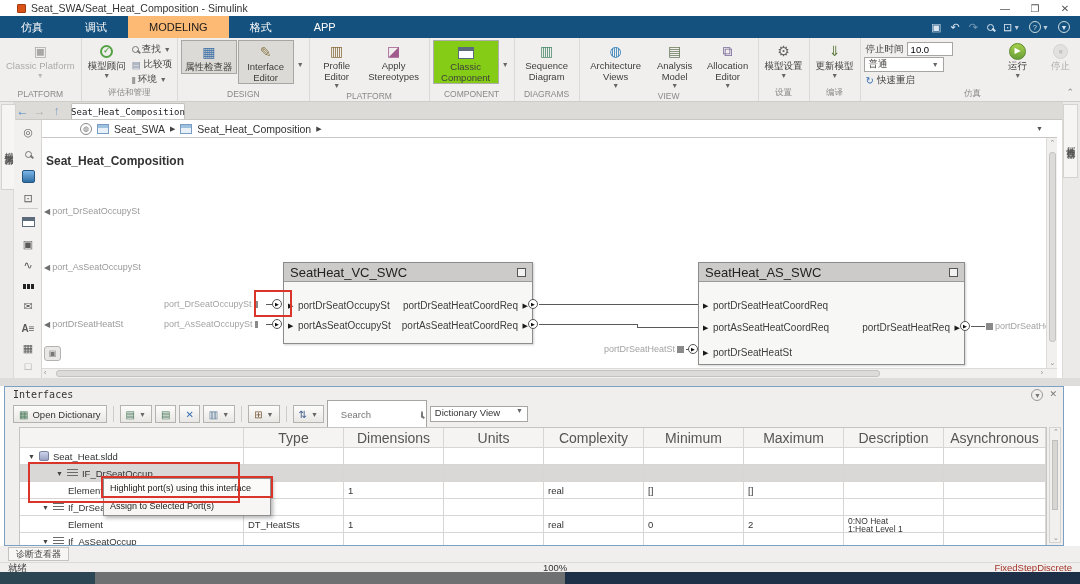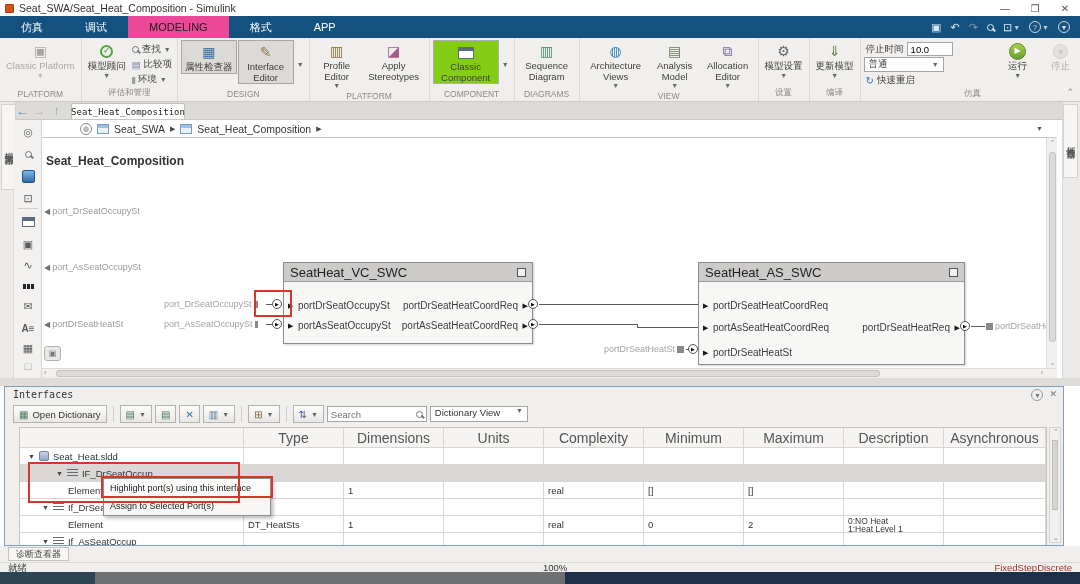--- a/index.html
+++ b/index.html
@@ -1,28 +1,28 @@
 <!DOCTYPE html>
 <html><head>
 <meta charset="utf-8">
 <style>
 *{margin:0;padding:0;box-sizing:border-box}
 body{font-family:"Liberation Sans",sans-serif;background:#888}
 #app{position:relative;width:1080px;height:584px;background:#fff;overflow:hidden;font-size:11px;color:#333}
 
 
-#titlebar{position:absolute;left:0;top:0;width:1080px;height:16px;background:#fff;display:flex;align-items:center;padding-left:5px;gap:5px;font-size:10.5px;color:#333}
+#titlebar{position:absolute;left:0;top:0;width:1080px;height:16px;background:#fff;display:flex;align-items:center;padding-left:17px;gap:5px;font-size:10.5px;color:#333}
 .slicon{width:9px;height:9px;background:#d95319;border:1px solid #a33c10;border-radius:1px}
 #winbtns{margin-left:auto;display:flex}
 .winbtn{width:30px;height:16px;display:flex;align-items:center;justify-content:center;font-size:10px;color:#555}
 
 
 #tabbar{position:absolute;left:0;top:16px;width:1080px;height:22px;background:#15517e;display:flex;color:#fff;font-size:11px}
 .rtab{padding:0 21px;display:flex;align-items:center;cursor:default}
-.rtab.active{background:#ec4899;color:#1a1a1a}
+.rtab.active{background:#fdba74;color:#1a1a1a}
 #qaccess{margin-left:auto;display:flex;align-items:center;gap:9px;padding-right:10px;color:#d9e6f2;font-size:11px}
 .qa{display:flex;align-items:center;gap:1px}
 .qa .dd{font-size:7px;color:#bcd}
 .dim{opacity:.5}
 .qcirc{width:12px;height:12px;border:1px solid #cdd;border-radius:50%;display:flex;align-items:center;justify-content:center;font-size:7px}
 
 
 #toolbar{position:absolute;left:0;top:38px;width:1080px;height:64px;background:#f0efee;display:flex;border-bottom:1px solid #cfcdca;overflow:hidden}
 .grp{display:flex;flex-direction:column;border-right:1px solid #dcdad7;padding:2px 3px 0}
 .grp-body{flex:1;display:flex;align-items:flex-start;gap:1px}
@@ -92,21 +92,21 @@
 
 
 #gapstrip{position:absolute;left:0;top:378px;width:1080px;height:8px;background:#dfdddb}
 #panel{position:absolute;left:4px;top:386px;width:1060px;height:160px;background:#f0efee;border:1px solid #7aa0c4;overflow:hidden}
 #ptitle{position:absolute;left:8px;top:2px;font-family:"DejaVu Sans Mono",monospace;font-size:10px;color:#333}
 #picons{position:absolute;right:6px;top:2px;display:flex;gap:6px;color:#777;font-size:9px}
 #ptoolbar{position:absolute;left:8px;top:17px;height:20px;display:flex;align-items:center;gap:3px}
 .pbtn{height:18px;border:1px solid #b5b3b0;background:linear-gradient(#fcfcfb,#e9e7e4);display:inline-flex;align-items:center;gap:4px;padding:0 5px;font-size:9.5px;color:#333}
 .pico{font-size:10px;color:#4a7a5a}
 .psep{width:1px;height:16px;background:#ccc;margin:0 3px}
-#searchbox{width:100px;height:16px;border:1px solid #a7a5a2;background:#fff;display:flex;align-items:center;padding:0 3px}
+#searchbox{width:100px;height:28px;border:1px solid #a7a5a2;background:#fff;display:flex;align-items:center;padding:0 13px}
 #searchbox input{border:none;outline:none;flex:1;font-size:9.5px;width:80px;font-family:"Liberation Sans",sans-serif}
 #dictview{width:98px;height:16px;border:1px solid #a7a5a2;background:#fff;display:flex;align-items:flex-start;justify-content:space-between;padding:0 4px;font-size:9.5px}
 
 #tbl{position:absolute;left:14px;top:40px;width:1028px;background:#fff;border:1px solid #c6c4c1}
 .trow{display:grid;grid-template-columns:224px 100px 100px 100px 100px 100px 100px 100px 1fr;height:17px}
 .trow.th{height:20px}
 .tc{border-right:1px solid #d8d6d4;border-bottom:1px solid #d8d6d4;font-size:9.5px;display:flex;align-items:center;padding:0 4px;overflow:hidden;white-space:nowrap;color:#333}
 .th .tc{background:#f5f4f2;color:#555;justify-content:center;font-size:14px}
 .tree{gap:4px}
 .tw{font-size:7px;color:#444}

